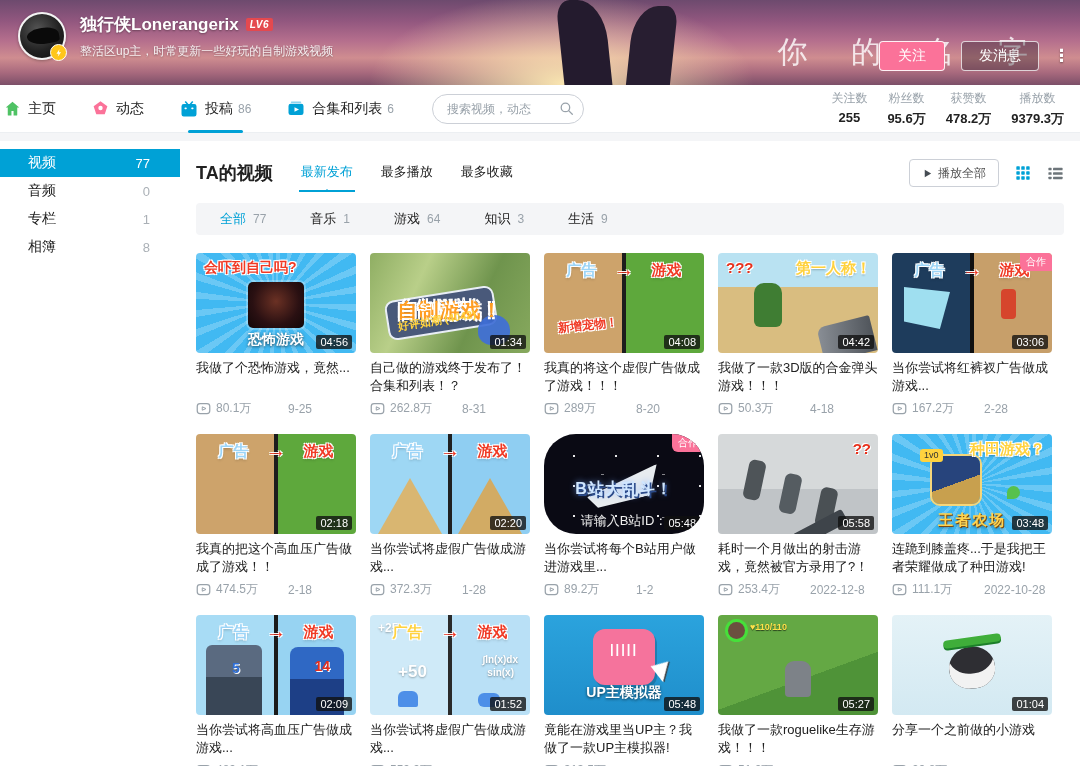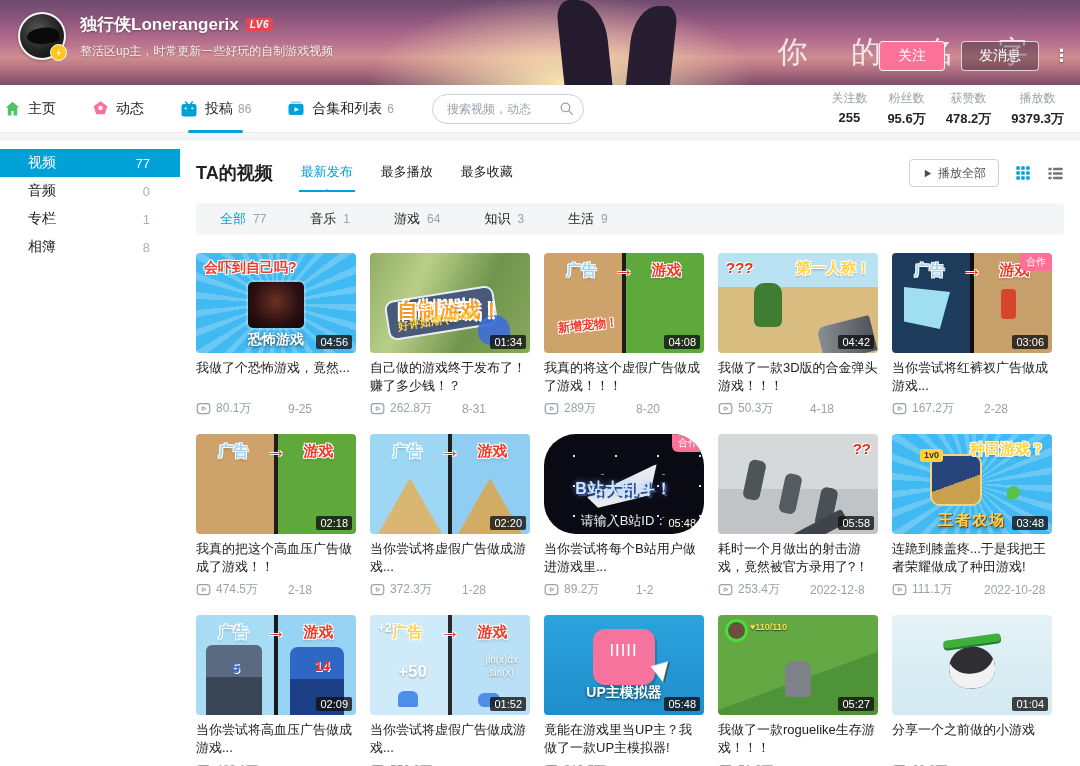--- a/index.html
+++ b/index.html
@@ -119,30 +119,30 @@
   .o-arr{ color:#ee2d1a; font-size:20px; font-weight:900; text-shadow:1px 1px 0 #fff,-1px -1px 0 #fff,1px -1px 0 #fff,-1px 1px 0 #fff; }
   .o-redbig{ color:#f03a25; font-size:14px; text-shadow:1px 1px 0 #fff,-1px -1px 0 #fff,1px -1px 0 #fff,-1px 1px 0 #fff; }
   .o-rednote{ color:#f03a25; font-size:12px; text-shadow:1px 1px 0 #fff,-1px -1px 0 #fff,1px -1px 0 #fff,-1px 1px 0 #fff; transform:rotate(-6deg); }
   .o-redq{ color:#e8301c; font-size:15px; text-shadow:1px 1px 0 #fff,-1px -1px 0 #fff; }
   .o-orangebig{ color:#ff9d22; font-size:20px; letter-spacing:1px; text-shadow:2px 2px 0 #fff,-2px -2px 0 #fff,2px -2px 0 #fff,-2px 2px 0 #fff,0 3px 4px rgba(0,0,0,.3); }
   .o-yellowbig{ color:#ffd23e; font-size:15px; text-shadow:1px 1px 0 #fff,-1px -1px 0 #fff,1px -1px 0 #fff,-1px 1px 0 #fff,0 2px 2px rgba(0,0,0,.3); }
   .o-whitelg{ color:#fff; font-size:14px; font-weight:700; text-shadow:0 1px 3px rgba(0,0,0,.65); }
   .o-whitesm{ color:#eee; font-size:13px; font-weight:400; }
   .o-whitemd{ color:#fff; font-size:12px; font-weight:700; text-shadow:0 1px 2px rgba(0,0,0,.3); }
   .o-whitelg2{ color:#fff; font-size:17px; font-weight:700; text-shadow:0 1px 2px rgba(0,0,0,.3); }
-  .o-formula{ color:#fff; font-size:10px; font-weight:400; text-shadow:0 1px 2px rgba(0,0,0,.4); }
+  .o-formula{ color:#fff; font-size:10px; font-weight:700; text-shadow:0 1px 2px rgba(0,0,0,.4); }
   .o-steam{ color:#fff; font-size:11px; letter-spacing:2px; }
   .o-steamsub{ color:#ffd23e; font-size:11px; }
   .o-bstorm{ color:#cfe6ff; font-size:16px; letter-spacing:1px; text-shadow:2px 2px 0 #2a4a8a,0 0 6px rgba(120,170,255,.8); }
   .o-gold{ color:#ffd34f; font-size:15px; letter-spacing:2px; text-shadow:1px 1px 0 #7a4a10,0 2px 3px rgba(0,0,0,.4); }
   .o-bluenum{ color:#2f6fd6; font-size:14px; text-shadow:1px 1px 0 #fff; }
   .o-rednum{ color:#e8301c; font-size:14px; text-shadow:1px 1px 0 #fff; }
   .o-health{ color:#ffe24a; font-size:9px; font-weight:700; text-shadow:0 1px 1px rgba(0,0,0,.6); }
   .o-bars{ color:#fff; font-size:13px; letter-spacing:2px; font-weight:700; }
-  .o-1v0{ background:#ffd23e; color:#333; font-size:9px; padding:2px 4px; border-radius:3px; font-weight:700; }
+  .o-1v0{ background:#ffd23e; color:#333; font-size:9px; padding:2px 4px; border-radius:3px; font-weight:400; }
   
   .p-tl{ top:7px; left:8px; } .p-tc{ top:7px; left:50%; transform:translateX(-50%);margin-top:40px; }
   .p-tr{ top:7px; right:7px; } .p-tl2{ top:15px; left:28px; } .p-tl3{ top:8px; left:32px; }
   .p-adl{ top:9px; left:0; width:47%; text-align:center; }
   .p-arr{ top:6px; left:50%; transform:translateX(-50%); }
   .p-gmr{ top:9px; right:0; width:47%; text-align:center; }
   .p-ml2{ top:48px; left:28px; } .p-ml3{ top:46px; left:36px; }
   .p-mr{ top:40px; right:12px; } .p-mr2{ top:53px; right:16px; } .p-mr3{ top:44px; right:26px; }
   .p-mc2{ top:33%; left:50%; transform:translate(-50%,-50%); }
   .p-bl2{ bottom:22px; left:14px; }
@@ -423,21 +423,21 @@
             <span class="v-date">9-25</span>
           </div>
         </div>
         <div class="card">
           <div class="thumb t-v2">
             <span class="ov o-orangebig p-tc">自制游戏！</span>
             <span class="ov o-steam p-st1">STEAM</span>
             <span class="ov o-steamsub p-st2">好评如潮 (4042)</span>
             <span class="dur">01:34</span>
           </div>
-          <div class="v-title">自己做的游戏终于发布了！赚了多少钱！？</div>
+          <div class="v-title">自己做的游戏终于发布了！合集和列表！？</div>
           <div class="v-meta">
             <svg width="15" height="15" viewBox="0 0 24 24" style="flex:0 0 auto">
               <rect x="2" y="4" width="20" height="16" rx="4.5" fill="none" stroke="#99a2aa" stroke-width="2"></rect>
               <path d="M10 9.3l6 2.7-6 2.7z" fill="none" stroke="#99a2aa" stroke-width="1.6" stroke-linejoin="round"></path>
             </svg>
             <span class="v-plays">262.8万</span>
             <span class="v-date">8-31</span>
           </div>
         </div>
         <div class="card">

